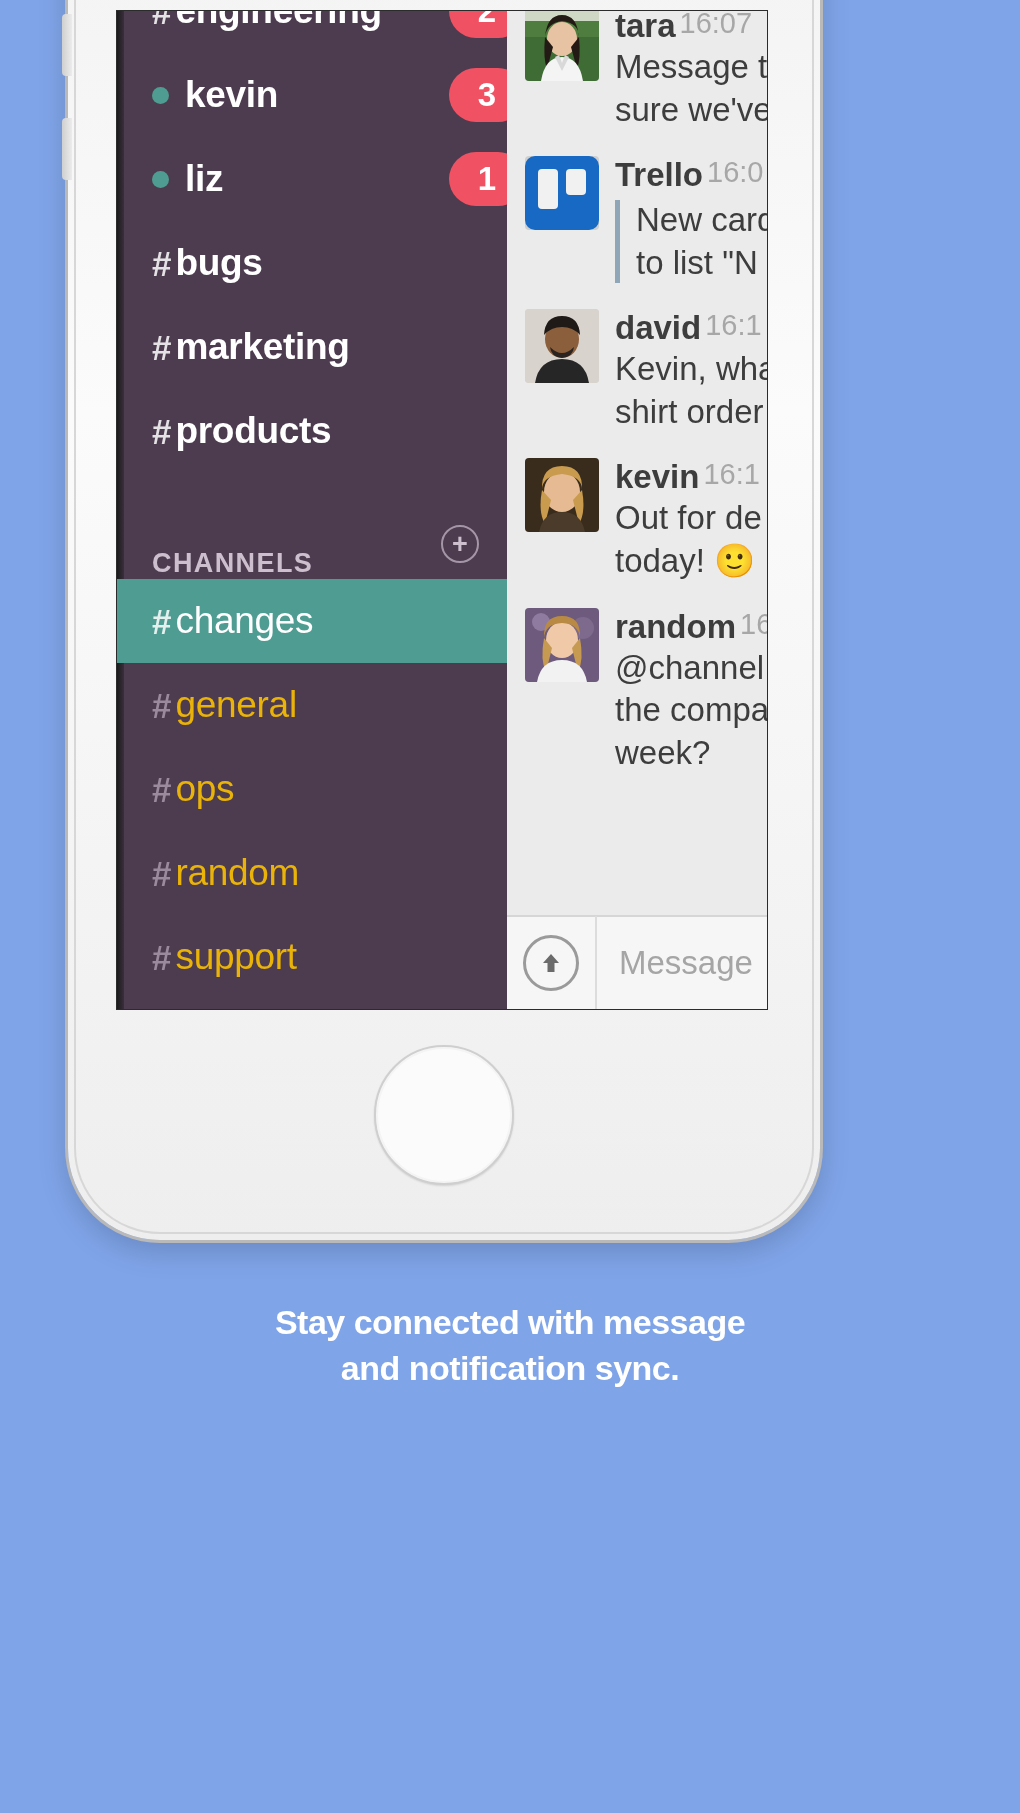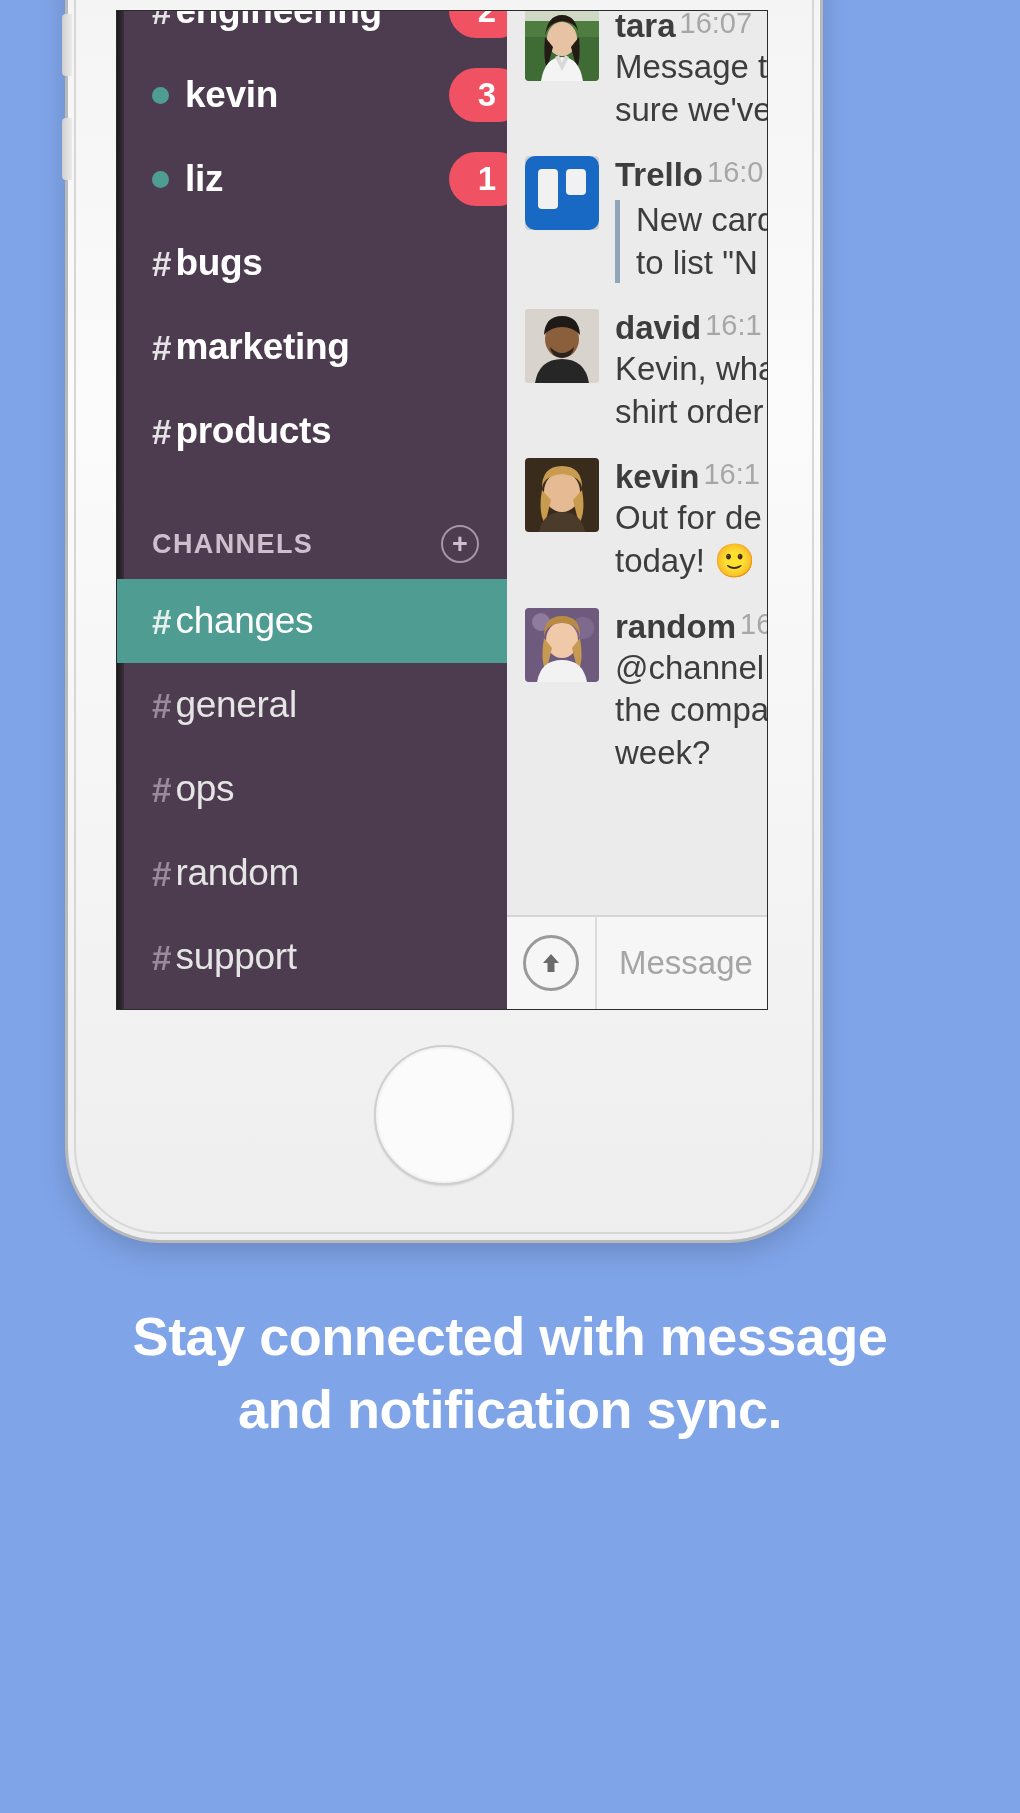--- a/index.html
+++ b/index.html
@@ -95,21 +95,21 @@
   }
   .hash.muted { color: #9b8a9d; opacity: 1; }
 
   .nav-label {
     color: #ffffff;
     font-size: 37px;
     font-weight: bold;
     letter-spacing: -0.3px;
     white-space: nowrap;
   }
-  .nav-label.muted { color: #e5e5e5; font-weight: normal; }
+  .nav-label.muted { color: #eab308; font-weight: normal; }
   .nav-label.selected-label { font-weight: normal; }
 
   .presence-dot {
     width: 17px; height: 17px;
     border-radius: 50%;
     background: #4f9d92;
     margin-right: 16px;
     flex: 0 0 auto;
   }
 
@@ -127,21 +127,21 @@
     font-weight: bold;
     display: flex;
     align-items: center;
     justify-content: center;
     padding: 0 14px;
   }
 
   .section-header {
     position: relative;
     display: flex;
-    align-items: center;
+    align-items: flex-end;
     height: 70px;
     padding-left: 35px;
     padding-right: 40px;
     margin-top: 36px;
   }
   .section-title {
     color: #cdbfce;
     font-size: 27px;
     font-weight: bold;
     letter-spacing: 1.4px;
@@ -262,21 +262,21 @@
   }
 
   
   #caption {
     position: absolute;
     left: 0;
     top: 1300px;
     width: 1020px;
     text-align: center;
     color: #ffffff;
-    font-size: 54px;
+    font-size: 34px;
     font-weight: bold;
     line-height: 1.35;
     letter-spacing: -0.5px;
     padding: 0 40px;
   }
 </style>
 </head>
 <body>
 
 <div id="phone">

